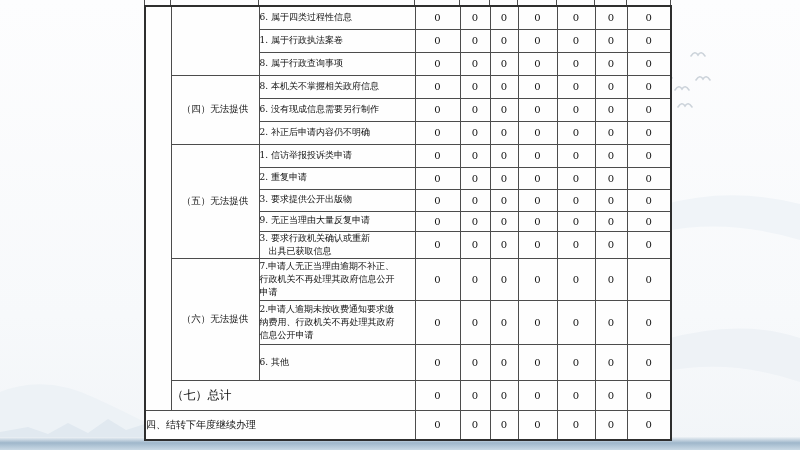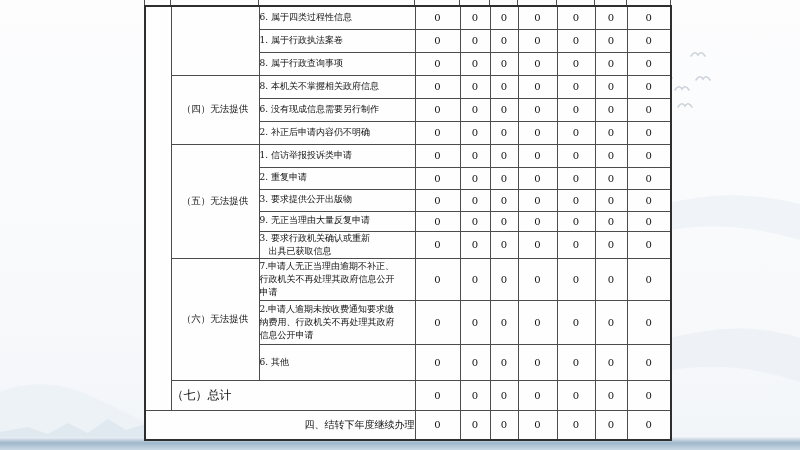--- a/index.html
+++ b/index.html
@@ -24,21 +24,21 @@
   table.report td{
     border:1px solid #4c4c4c;padding:0;vertical-align:middle;
   }
   td.item{
     font-size:9px;line-height:1.45;padding:1px 2px 1px 3px;
     text-align:left;white-space:pre-line;
   }
   td.cat{font-size:9.5px;text-align:center;padding-left:5px;}
   td.num{font-size:10px;text-align:center;}
   td.total-label{font-size:12px;text-align:left;padding-left:8px;}
-  td.carry-label{font-size:10px;text-align:right;padding-left:9px;}
+  td.carry-label{font-size:10px;text-align:left;padding-left:9px;}
   td.spine{background:#fefefe;}
 </style>
 </head>
 <body>
 
 <svg class="decor-svg" width="800" height="450" viewBox="0 0 800 450">
   <path d="M662,205 Q730,186 800,204 L800,240 Q726,218 662,232 Z" fill="#f0f4f8"></path>
   <path d="M662,340 Q740,318 800,338 L800,382 Q730,358 662,372 Z" fill="#eef2f6"></path>
   <path d="M0,450 L0,392 Q45,374 95,398 Q130,414 160,430 L160,450 Z" fill="#edf2f6"></path>
   <path d="M0,450 L0,432 L28,427 L48,434 L68,423 L88,433 L108,419 L126,430 L145,424 L160,432 L160,450 Z" fill="#e1e9f0"></path>

